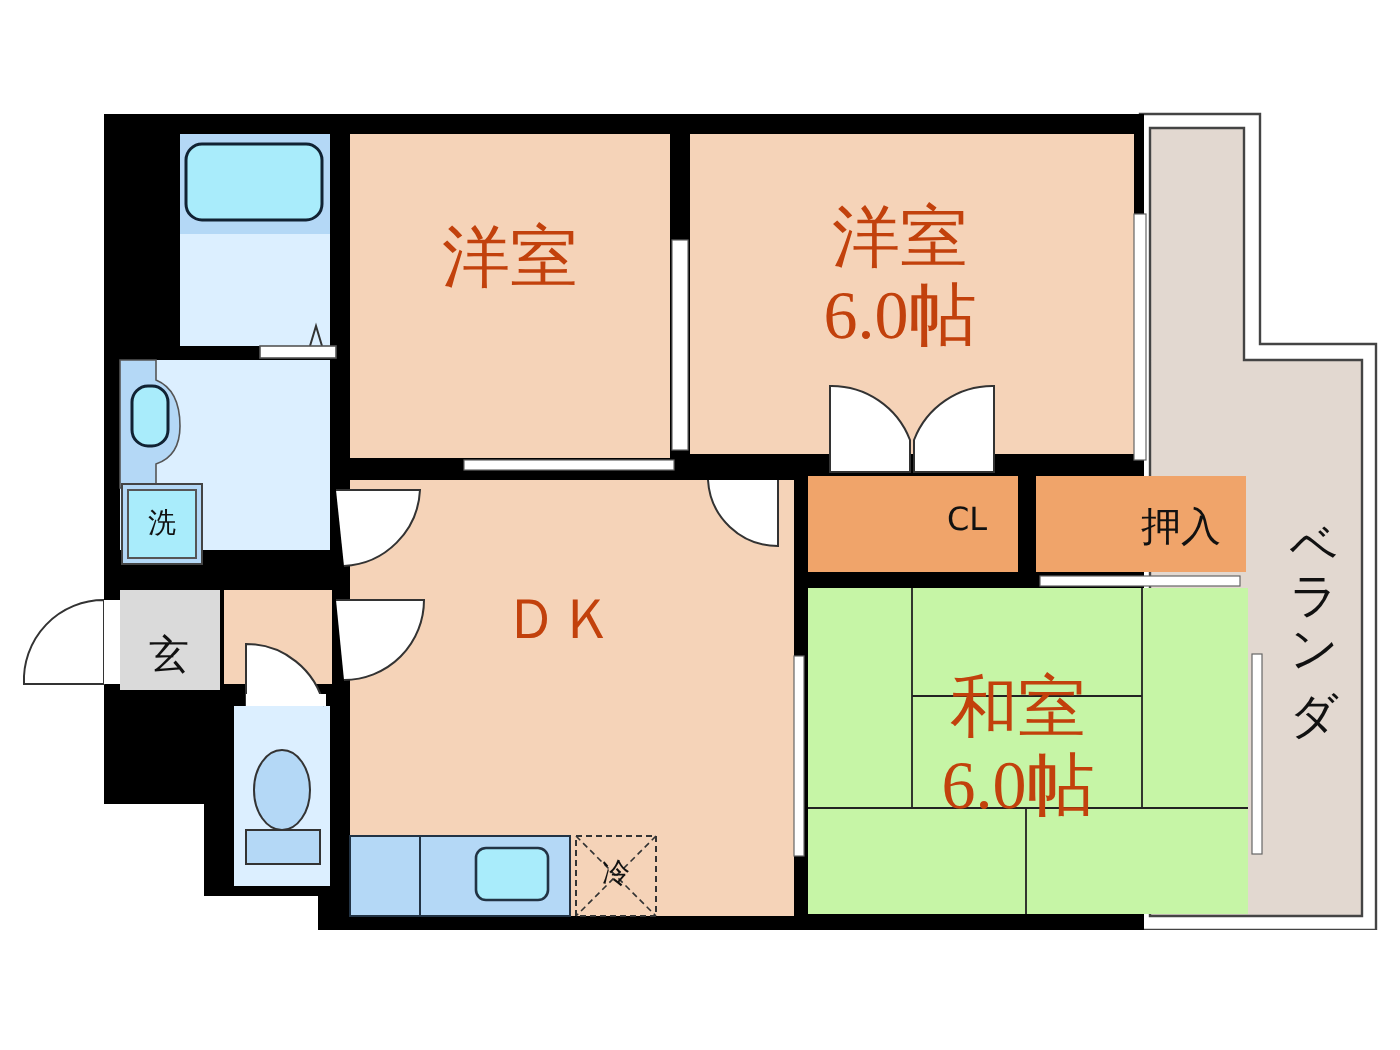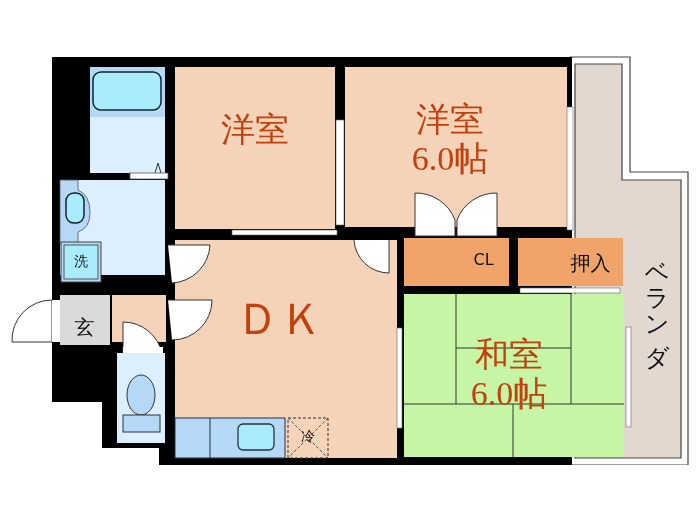--- a/index.html
+++ b/index.html
@@ -89,21 +89,21 @@
     <rect x="626" y="327" width="5" height="100" fill="#fff" stroke="#666" stroke-width="0.6"></rect>
   </svg>
 
   <div class="room-label" style="left:185px;top:110px;width:140px;font-size:34px;">
     <div>洋室</div>
   </div>
   <div class="room-label" style="left:375px;top:100px;width:150px;font-size:34px;">
     <div>洋室</div>
     <div>6.0帖</div>
   </div>
-  <div class="room-label" style="left:205px;top:295px;width:150px;font-size:44px;">
+  <div class="room-label" style="left:205px;top:295px;width:150px;font-size:28px;">
     <div>ＤＫ</div>
   </div>
   <div class="room-label" style="left:434px;top:335px;width:150px;font-size:34px;">
     <div>和室</div>
     <div>6.0帖</div>
   </div>
 
   <div class="lbl" style="left:404px;top:250px;width:105px;font-size:16px;padding-left:27px;">CL</div>
   <div class="lbl" style="left:518px;top:250px;width:105px;font-size:20px;margin-left:20px;">押入</div>
   <div class="lbl" style="left:640px;top:245px;width:30px;font-size:24px;line-height:1.15;writing-mode:vertical-rl;">ベランダ</div>

